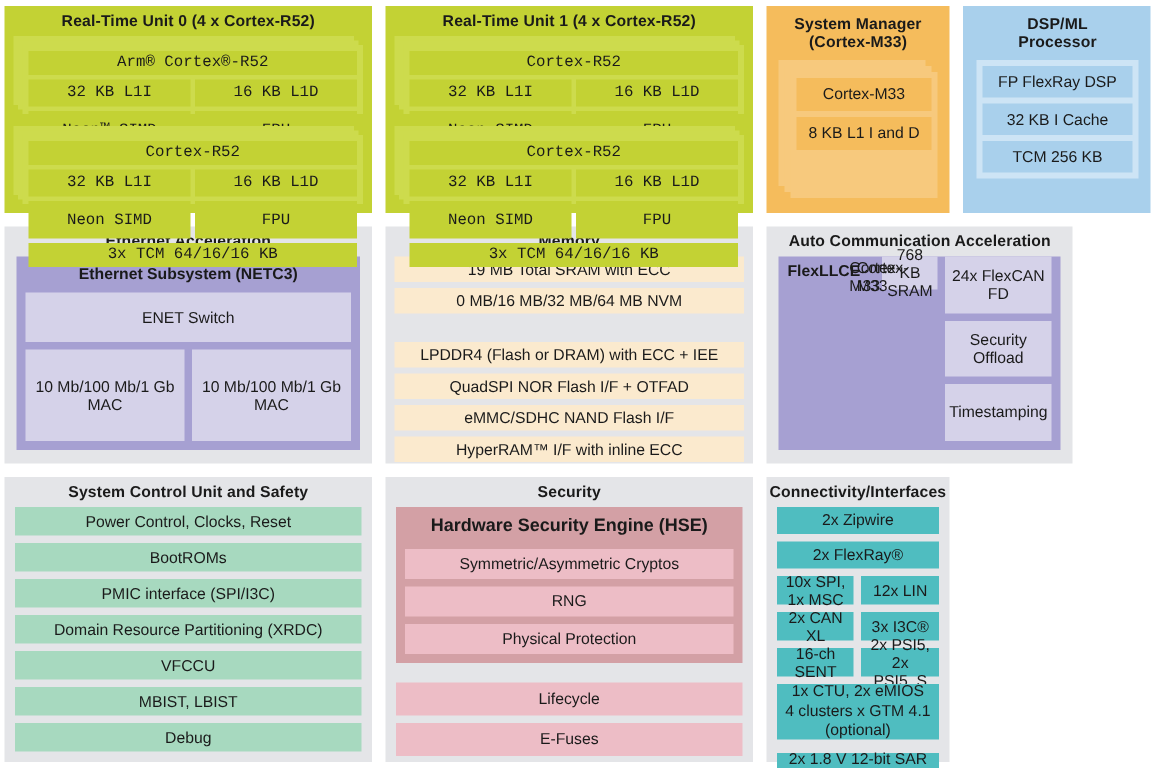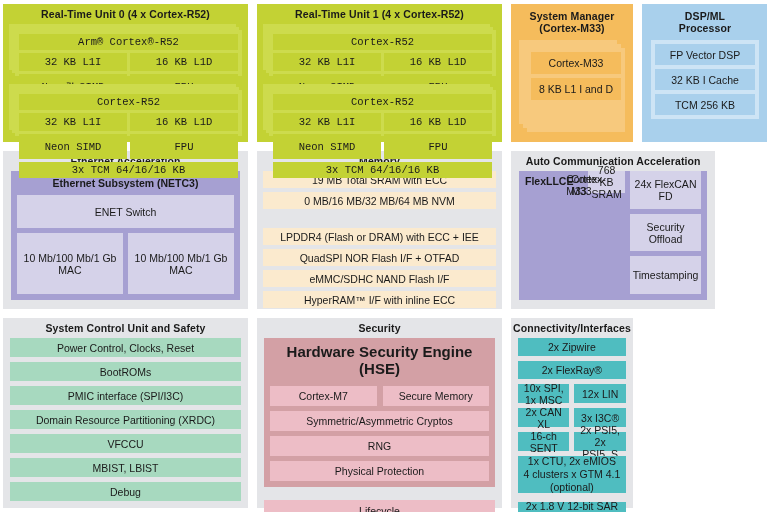--- a/index.html
+++ b/index.html
@@ -90,21 +90,21 @@
   .acc-stretch{flex:1;display:flex;flex-direction:column;gap:5px;}
   .acc-stretch .cell{flex:1;}
 
   
   .scu-body{padding:0 7px 7px 7px;display:flex;flex-direction:column;gap:5px;flex:1;}
   .scu-body .cell{background:#a7d9bf;flex:1;}
 
   
   .sec-body{padding:0 7px 7px 7px;display:flex;flex-direction:column;gap:5px;flex:1;}
   .hse{background:#d3a0a5;padding:0 6px 6px 6px;display:flex;flex-direction:column;gap:5px;}
-  .hse-title{font-size:15px;font-weight:bold;text-align:center;padding:5px 0 4px 0;}
+  .hse-title{font-size:12px;font-weight:bold;text-align:center;padding:5px 0 4px 0;}
   .hse .cell{background:#edbdc6;height:20px;}
   .hse-row{display:flex;gap:6px;}
   .hse-row > .cell{flex:1;}
   .sec-body > .cell{background:#edbdc6;height:22px;flex:0 0 auto;}
   .sec-sep{height:3px;}
 
   
   .con-body{padding:0 7px 7px 7px;display:flex;flex-direction:column;gap:5px;flex:1;}
   .con-body .cell{background:#4fbdc0;text-align:center;}
   .con-full{height:18px;}
@@ -220,21 +220,21 @@
     </div>
 
     <div class="col c-dsp">
       <div class="panel dsp-panel">
         <div class="panel-title" style="padding-top:6px;">
           <span>DSP/ML</span><br>
           <span>Processor</span>
         </div>
         <div class="panel-body">
           <div class="dsp-inner">
-            <div class="cell">FP Vector DSP</div>
+            <div class="cell">FP FlexRay DSP</div>
             <div class="cell">32 KB I Cache</div>
             <div class="cell">TCM 256 KB</div>
           </div>
         </div>
       </div>
     </div>
   </div>
 
   <div class="row r2">
 
@@ -313,24 +313,20 @@
         </div>
       </div>
     </div>
 
     <div class="col c-third">
       <div class="panel t-grey">
         <div class="panel-title">Security</div>
         <div class="panel-body sec-body">
           <div class="hse">
             <div class="hse-title">Hardware Security Engine (HSE)</div>
-            <div class="hse-row">
-              <div class="cell">Cortex-M7</div>
-              <div class="cell">Secure Memory</div>
-            </div>
             <div class="cell">Symmetric/Asymmetric Cryptos</div>
             <div class="cell">RNG</div>
             <div class="cell">Physical Protection</div>
           </div>
           <div class="sec-sep"></div>
           <div class="cell">Lifecycle</div>
           <div class="cell">E-Fuses</div>
         </div>
       </div>
     </div>

